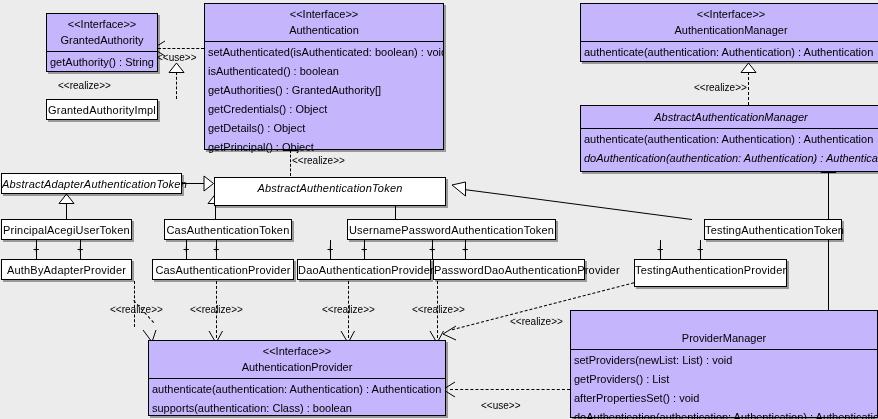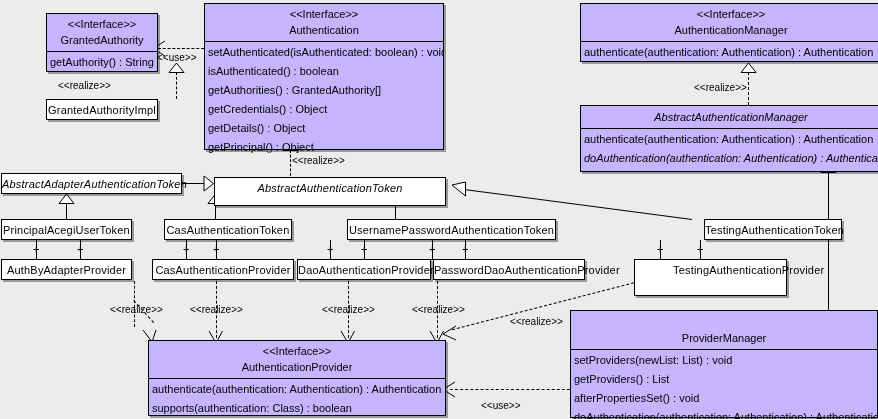--- a/index.html
+++ b/index.html
@@ -344,21 +344,21 @@
   </div>
   <div class="uml-simple" style="left:152px; top:259px; width:142px; height:21px;">
     <span>CasAuthenticationProvider</span>
   </div>
   <div class="uml-simple" style="left:297px; top:259px; width:134px; height:21px;">
     <span>DaoAuthenticationProvider</span>
   </div>
   <div class="uml-simple" style="left:433px; top:259px; width:152px; height:21px;">
     <span>PasswordDaoAuthenticationProvider</span>
   </div>
-  <div class="uml-simple" style="left:634px; top:259px; width:153px; height:37px;padding-left:38px;">
+  <div class="uml-simple" style="left:634px; top:259px; width:153px; height:28px;">
     <span>TestingAuthenticationProvider</span>
   </div>
 
   <div class="uml-box" style="left:148px; top:340px; width:298px; height:76px;">
     <div class="uml-header">
       <span class="stereo">&lt;&lt;Interface&gt;&gt;</span>
       <span class="cname">AuthenticationProvider</span>
     </div>
     <div class="uml-sep"></div>
     <div class="uml-members">

